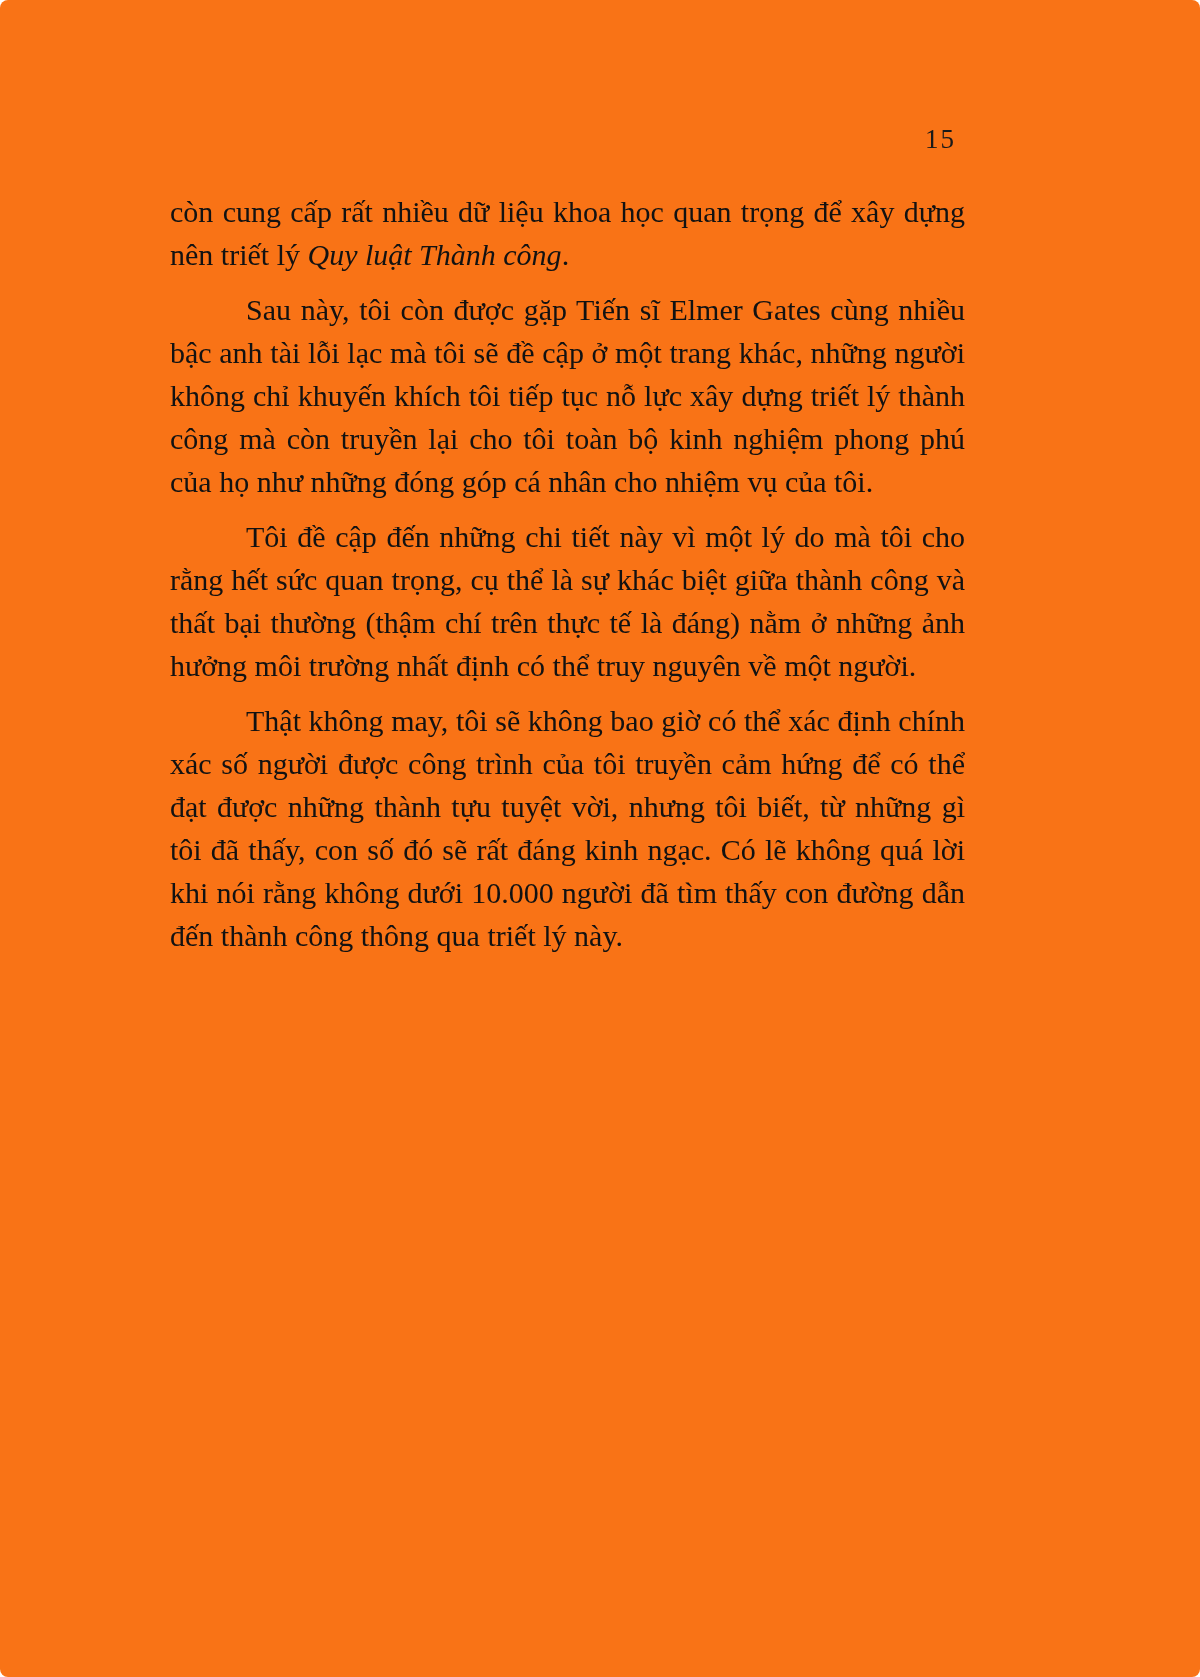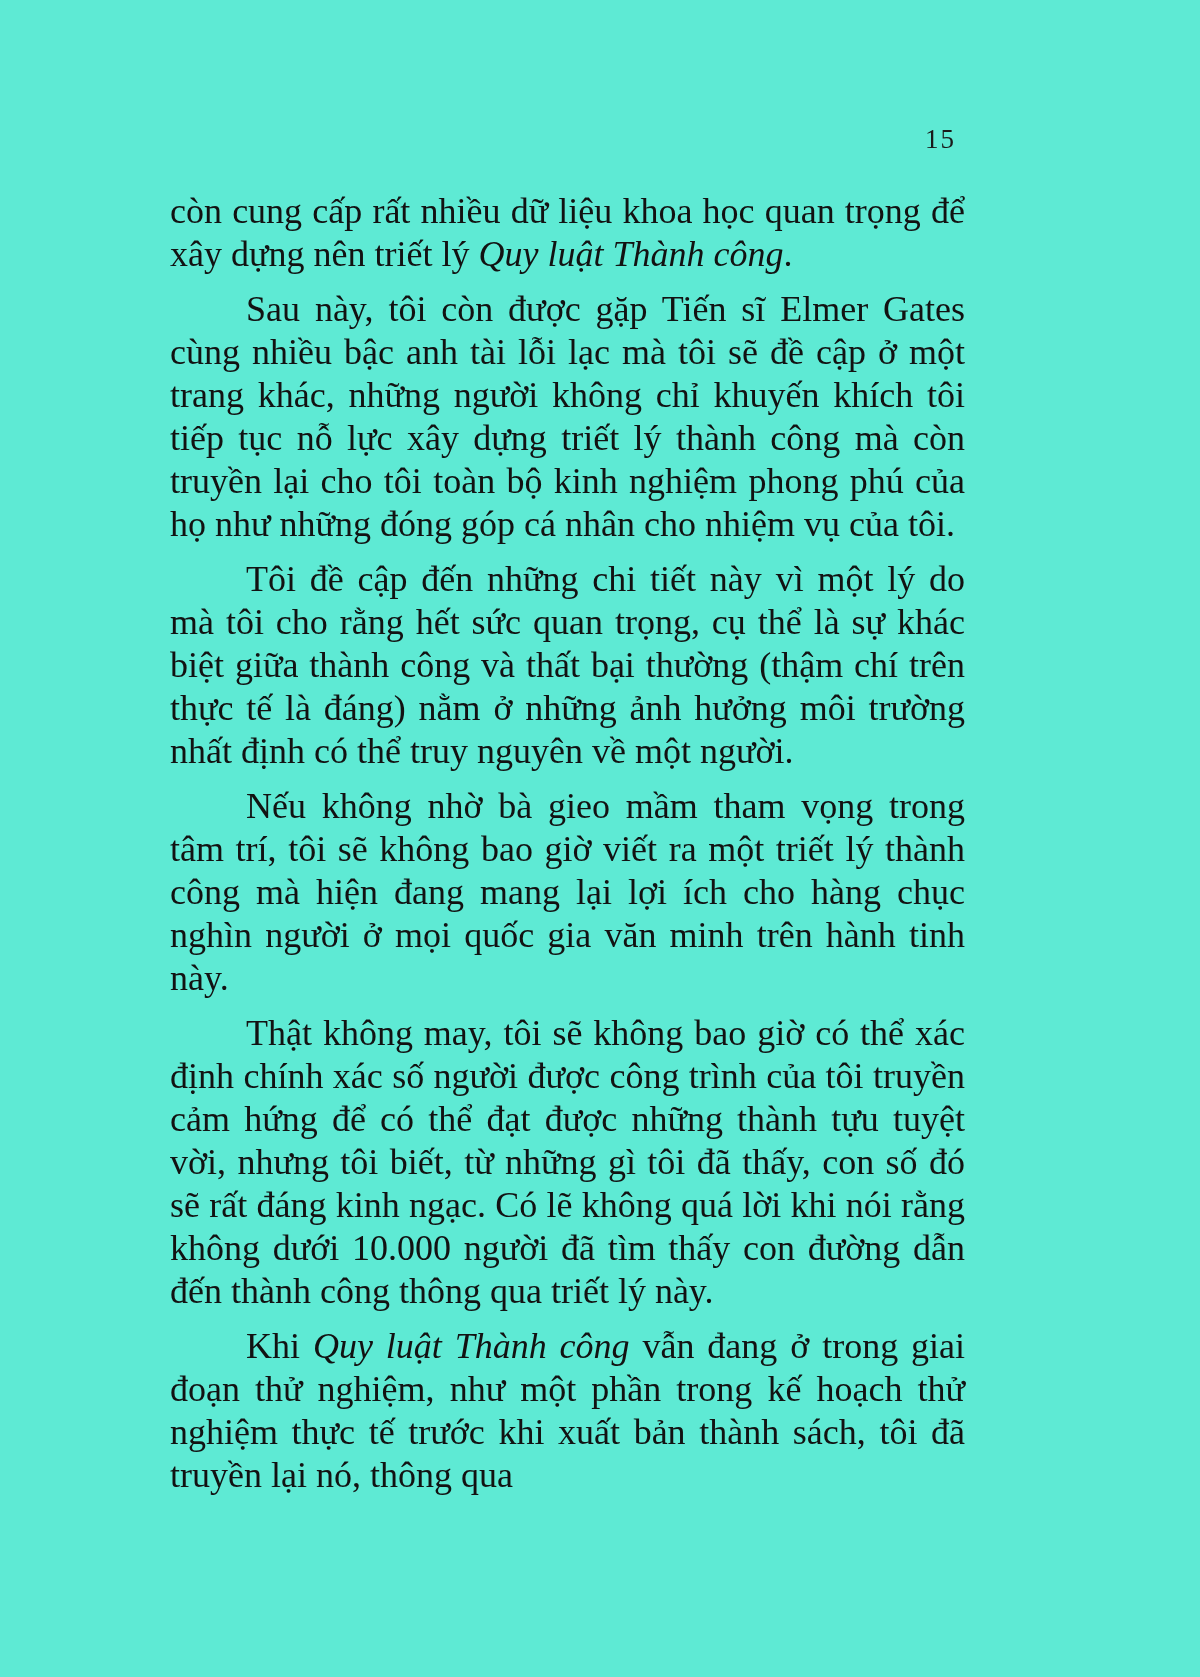--- a/index.html
+++ b/index.html
@@ -4,39 +4,40 @@
 <style>
   html, body {
     margin: 0;
     padding: 0;
     background: #ffffff;
   }
   .page {
     position: relative;
     width: 1200px;
     height: 1677px;
-    background: #5eead4;
+    background: #f97316;
     font-family: "Liberation Serif", "DejaVu Serif", serif;
     color: #121212;
     overflow: hidden;
+    border-radius: 8px;
   }
   .page-number {
     position: absolute;
     top: 124px;
     left: 925px;
     font-size: 27px;
     letter-spacing: 2px;
     color: #1a1a1a;
   }
   .content {
     position: absolute;
     top: 190px;
     left: 170px;
     width: 795px;
-    font-size: 36px;
+    font-size: 30px;
     line-height: 43px;
     text-align: justify;
     color: #121212;
   }
   .para {
     margin: 0 0 12px 0;
   }
   .para.indent {
     text-indent: 76px;
   }
@@ -53,21 +54,19 @@
 
   <div class="content">
 
     <p class="para"><span>còn cung cấp rất nhiều dữ liệu khoa học quan trọng để xây dựng nên triết lý </span><span class="italic">Quy luật Thành công</span><span>.</span></p>
 
     <p class="para indent"><span>Sau này, tôi còn được gặp Tiến sĩ Elmer Gates cùng nhiều bậc anh tài lỗi lạc mà tôi sẽ đề cập ở một trang khác, những người không chỉ khuyến khích tôi tiếp tục nỗ lực xây dựng triết lý thành công mà còn truyền lại cho tôi toàn bộ kinh nghiệm phong phú của họ như những đóng góp cá nhân cho nhiệm vụ của tôi.</span></p>
 
     <p class="para indent"><span>Tôi đề cập đến những chi tiết này vì một lý do mà tôi cho rằng hết sức quan trọng, cụ thể là sự khác biệt giữa thành công và thất bại thường (thậm chí trên thực tế là đáng) nằm ở những ảnh hưởng môi trường nhất định có thể truy nguyên về một người.</span></p>
 
 
-    <p class="para indent"><span>Nếu không nhờ bà gieo mầm tham vọng trong tâm trí, tôi sẽ không bao giờ viết ra một triết lý thành công mà hiện đang mang lại lợi ích cho hàng chục nghìn người ở mọi quốc gia văn minh trên hành tinh này.</span></p>
 
     <p class="para indent"><span>Thật không may, tôi sẽ không bao giờ có thể xác định chính xác số người được công trình của tôi truyền cảm hứng để có thể đạt được những thành tựu tuyệt vời, nhưng tôi biết, từ những gì tôi đã thấy, con số đó sẽ rất đáng kinh ngạc. Có lẽ không quá lời khi nói rằng không dưới 10.000 người đã tìm thấy con đường dẫn đến thành công thông qua triết lý này.</span></p>
 
-    <p class="para indent"><span>Khi </span><span class="italic">Quy luật Thành công</span><span> vẫn đang ở trong giai đoạn thử nghiệm, như một phần trong kế hoạch thử nghiệm thực tế trước khi xuất bản thành sách, tôi đã truyền lại nó, thông qua</span></p>
 
   </div>
 
 </div>
 
 </body></html>

